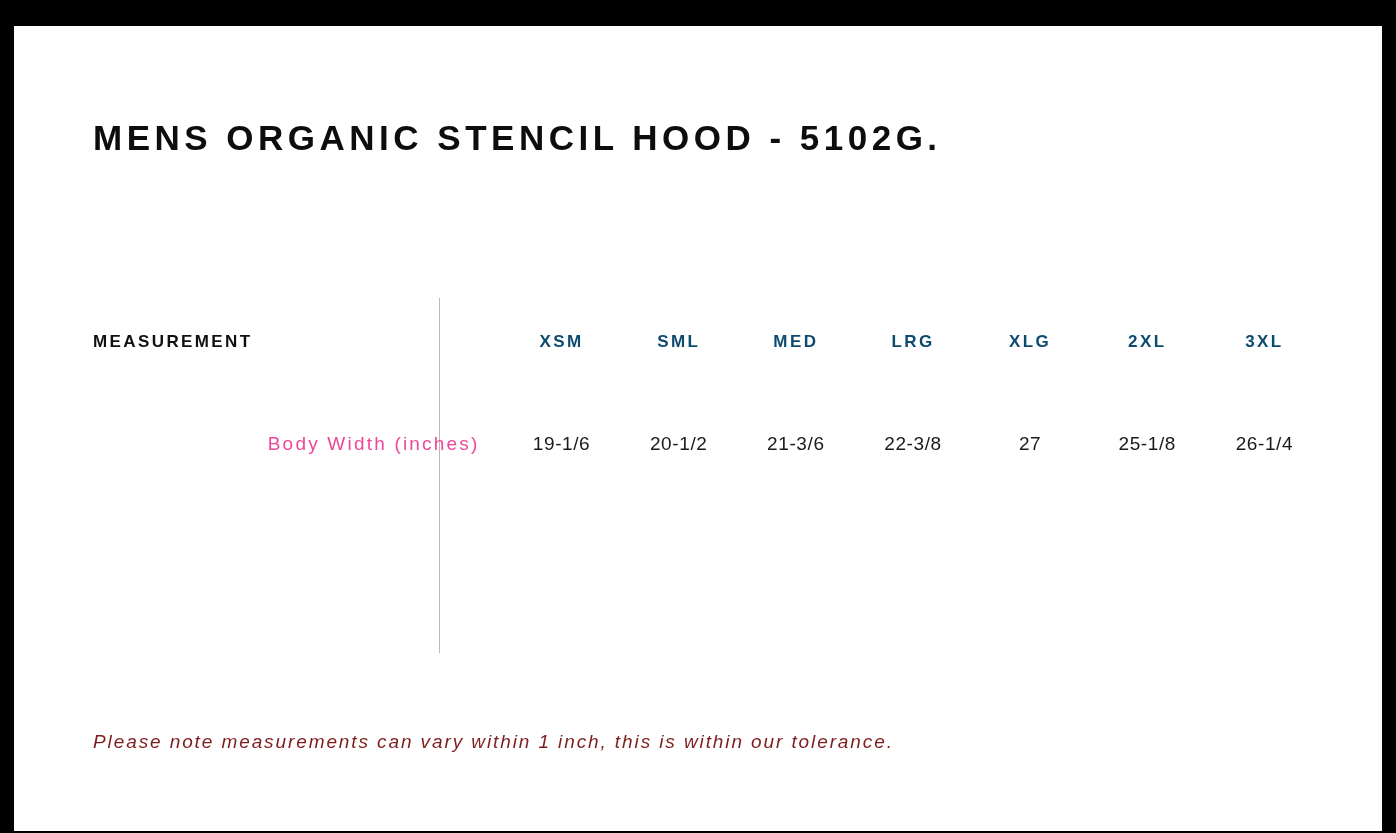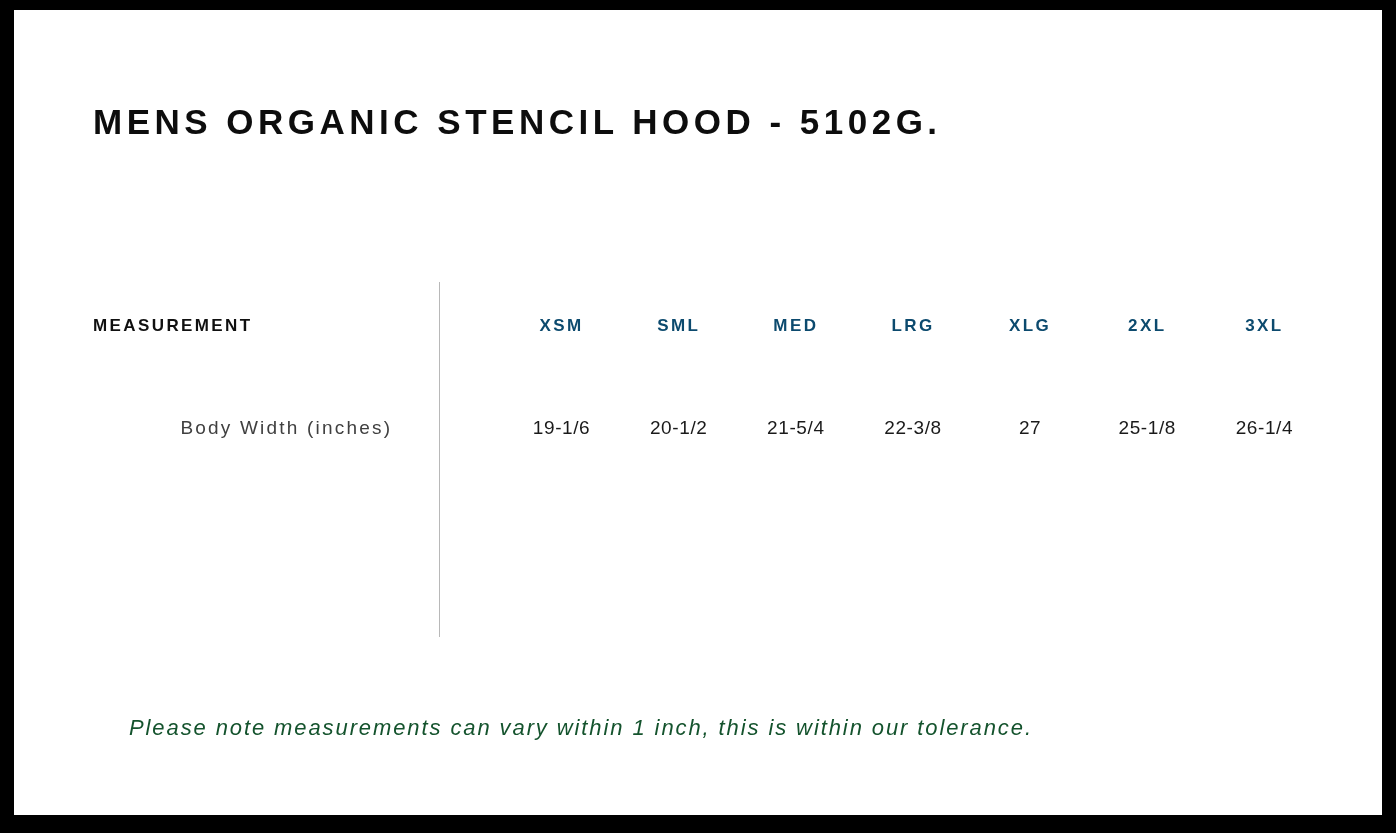--- a/index.html
+++ b/index.html
@@ -9,21 +9,21 @@
   }
   body {
     width: 1396px;
     height: 833px;
     overflow: hidden;
     font-family: "Liberation Sans", sans-serif;
   }
   .frame {
     position: absolute;
     left: 14px;
-    top: 10px;
+    top: 26px;
     width: 1368px;
     height: 805px;
     background: #ffffff;
     box-sizing: border-box;
   }
   .title {
     position: absolute;
     left: 79px;
     top: 92px;
     font-size: 35px;
@@ -72,22 +72,22 @@
     font-size: 17px;
     font-weight: bold;
     letter-spacing: 2.4px;
     color: #0c4a6e;
     text-align: center;
     white-space: nowrap;
   }
   .row-label {
     font-size: 19px;
     letter-spacing: 2.2px;
-    color: #404040;
-    text-align: center;
+    color: #ec4899;
+    text-align: right;
     white-space: nowrap;
   }
   .cell-val {
     font-size: 19px;
     letter-spacing: 0.6px;
     color: #1a1a1a;
     text-align: center;
     white-space: nowrap;
   }
   .divider {
@@ -95,26 +95,25 @@
     left: 425px;
     top: 272px;
     width: 1px;
     height: 355px;
     background: #b8b8b8;
   }
   .footnote {
     position: absolute;
     left: 79px;
     top: 705px;
-    font-size: 22px;
+    font-size: 19px;
     font-style: italic;
     letter-spacing: 1.9px;
-    color: #14532d;
+    color: #7f1d1d;
     white-space: nowrap;
-    margin-left: 36px;
   }
 </style>
 </head>
 <body>
 
 <div class="frame">
 
   <div class="title">MENS ORGANIC STENCIL HOOD - 5102G.</div>
 
   <div class="divider"></div>
@@ -142,21 +141,21 @@
         <td class="head-size">LRG</td>
         <td class="head-size">XLG</td>
         <td class="head-size">2XL</td>
         <td class="head-size">3XL</td>
       </tr>
       <tr class="data-row">
         <td class="row-label">Body Width (inches)</td>
         <td></td>
         <td class="cell-val">19-1/6</td>
         <td class="cell-val">20-1/2</td>
-        <td class="cell-val">21-5/4</td>
+        <td class="cell-val">21-3/6</td>
         <td class="cell-val">22-3/8</td>
         <td class="cell-val">27</td>
         <td class="cell-val">25-1/8</td>
         <td class="cell-val">26-1/4</td>
       </tr>
     </tbody>
       </table>
   </div>
 
   <div class="footnote">Please note measurements can vary within 1 inch, this is within our tolerance.</div>

